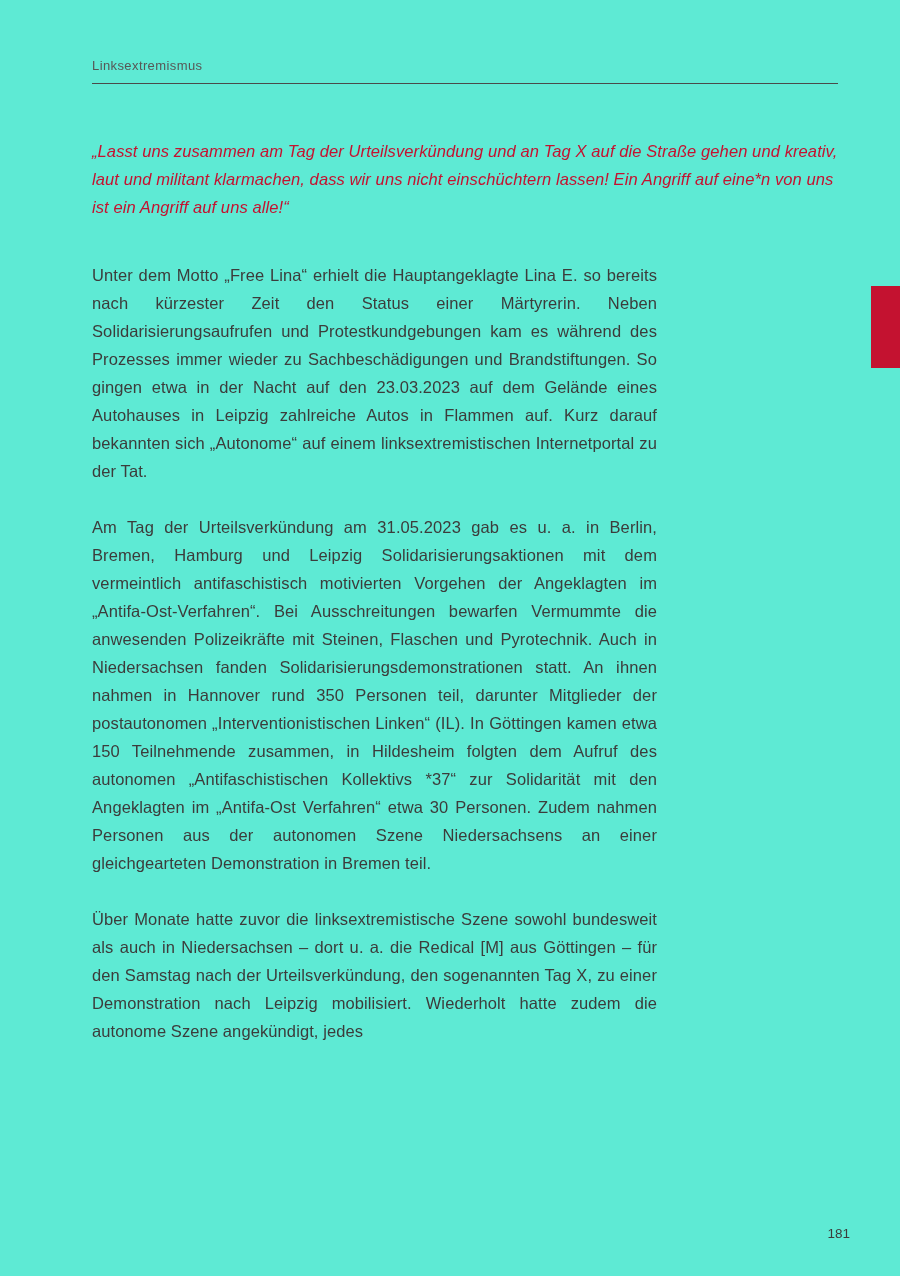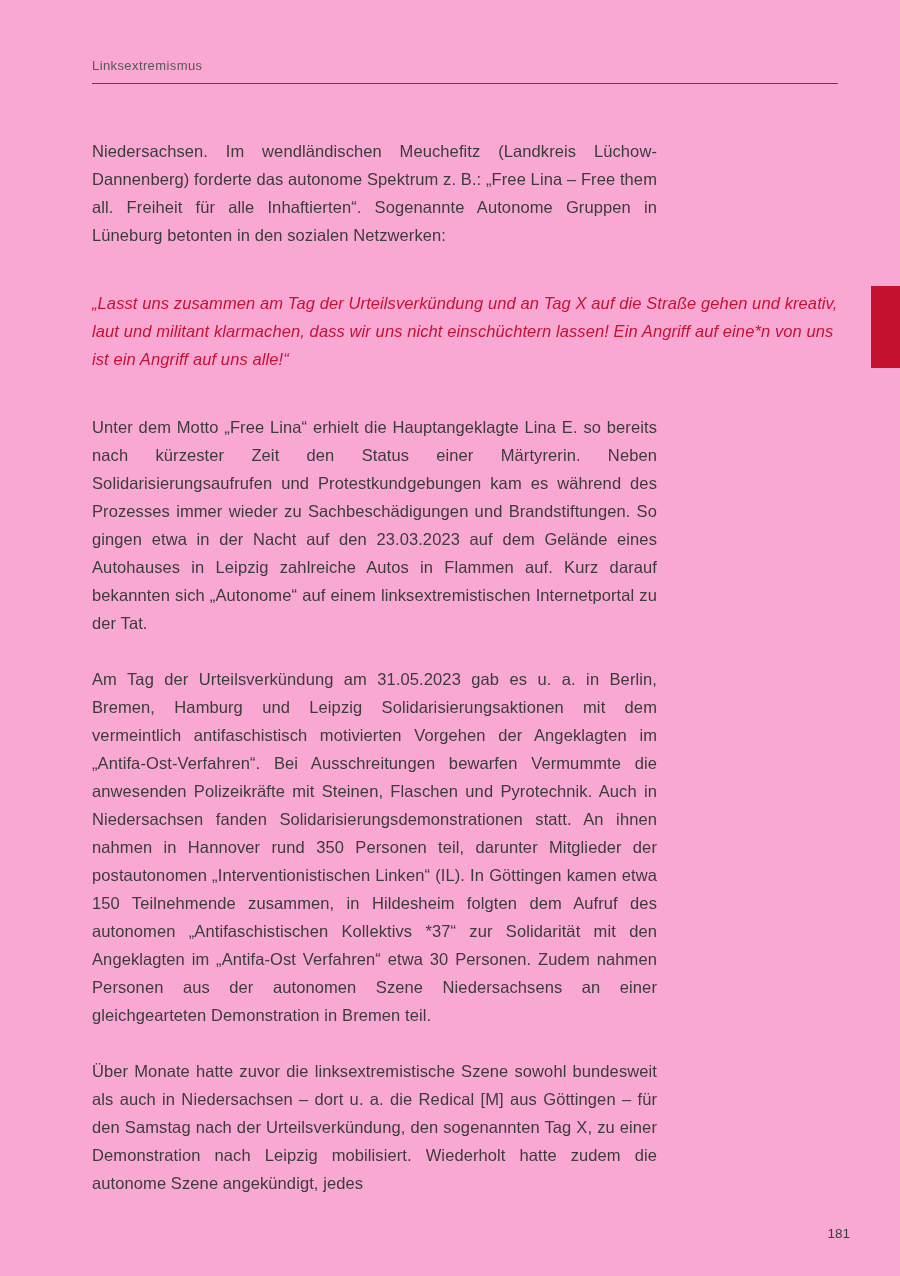--- a/index.html
+++ b/index.html
@@ -10,21 +10,21 @@
   *{margin:0;padding:0;box-sizing:border-box;}
   html,body{background:#ffffff;}
   body{
     font-family:"Liberation Sans","DejaVu Sans",sans-serif;
     width:900px;
   }
   .page{
     position:relative;
     width:900px;
     height:1276px;
-    background:#f9a8d4;
+    background:#5eead4;
     overflow:hidden;
   }
   .page-inner{
     padding:56px 62px 0 92px; 
   }
   .running-header{
     border-bottom:1px solid #4a4a49;
     padding-bottom:9px;
   }
   .running-header-text{
@@ -80,21 +80,20 @@
 <div class="page">
 
   <div class="page-inner">
 
     <header class="running-header">
       <span class="running-header-text">Linksextremismus</span>
     </header>
 
     <main class="content">
 
-      <p class="body-text">Niedersachsen. Im wendländischen Meuchefitz (Landkreis Lüchow-Dannenberg) forderte das autonome Spektrum z. B.: „Free Lina – Free them all. Freiheit für alle Inhaftierten“. Sogenannte Autonome Gruppen in Lüneburg betonten in den sozialen Netzwerken:</p>
 
       <div class="quote-block">
         <p class="quote-text">„Lasst uns zusammen am Tag der Urteilsverkündung und an Tag X auf die Straße gehen und kreativ, laut und militant klarmachen, dass wir uns nicht einschüchtern lassen! Ein Angriff auf eine*n von uns ist ein Angriff auf uns alle!“</p>
       </div>
 
       <p class="body-text">Unter dem Motto „Free Lina“ erhielt die Hauptangeklagte Lina E. so bereits nach kürzester Zeit den Status einer Märtyrerin. Neben Solidarisierungsaufrufen und Protestkundgebungen kam es während des Prozesses immer wieder zu Sachbeschädigungen und Brandstiftungen. So gingen etwa in der Nacht auf den 23.03.2023 auf dem Gelände eines Autohauses in Leipzig zahlreiche Autos in Flammen auf. Kurz darauf bekannten sich „Autonome“ auf einem linksextremistischen Internetportal zu der Tat.</p>
 
       <p class="body-text">Am Tag der Urteilsverkündung am 31.05.2023 gab es u. a. in Berlin, Bremen, Hamburg und Leipzig Solidarisierungsaktionen mit dem vermeintlich antifaschistisch motivierten Vorgehen der Angeklagten im „Antifa-Ost-Verfahren“. Bei Ausschreitungen bewarfen Vermummte die anwesenden Polizeikräfte mit Steinen, Flaschen und Pyrotechnik. Auch in Niedersachsen fanden Solidarisierungsdemonstrationen statt. An ihnen nahmen in Hannover rund 350 Personen teil, darunter Mitglieder der postautonomen „Interventionistischen Linken“ (IL). In Göttingen kamen etwa 150 Teilnehmende zusammen, in Hildesheim folgten dem Aufruf des autonomen „Antifaschistischen Kollektivs *37“ zur Solidarität mit den Angeklagten im „Antifa-Ost Verfahren“ etwa 30 Personen. Zudem nahmen Personen aus der autonomen Szene Niedersachsens an einer gleichgearteten Demonstration in Bremen teil.</p>
 
       <p class="body-text">Über Monate hatte zuvor die linksextremistische Szene sowohl bundesweit als auch in Niedersachsen – dort u. a. die Redical [M] aus Göttingen – für den Samstag nach der Urteilsverkündung, den sogenannten Tag X, zu einer Demonstration nach Leipzig mobilisiert. Wiederholt hatte zudem die autonome Szene angekündigt, jedes</p>

